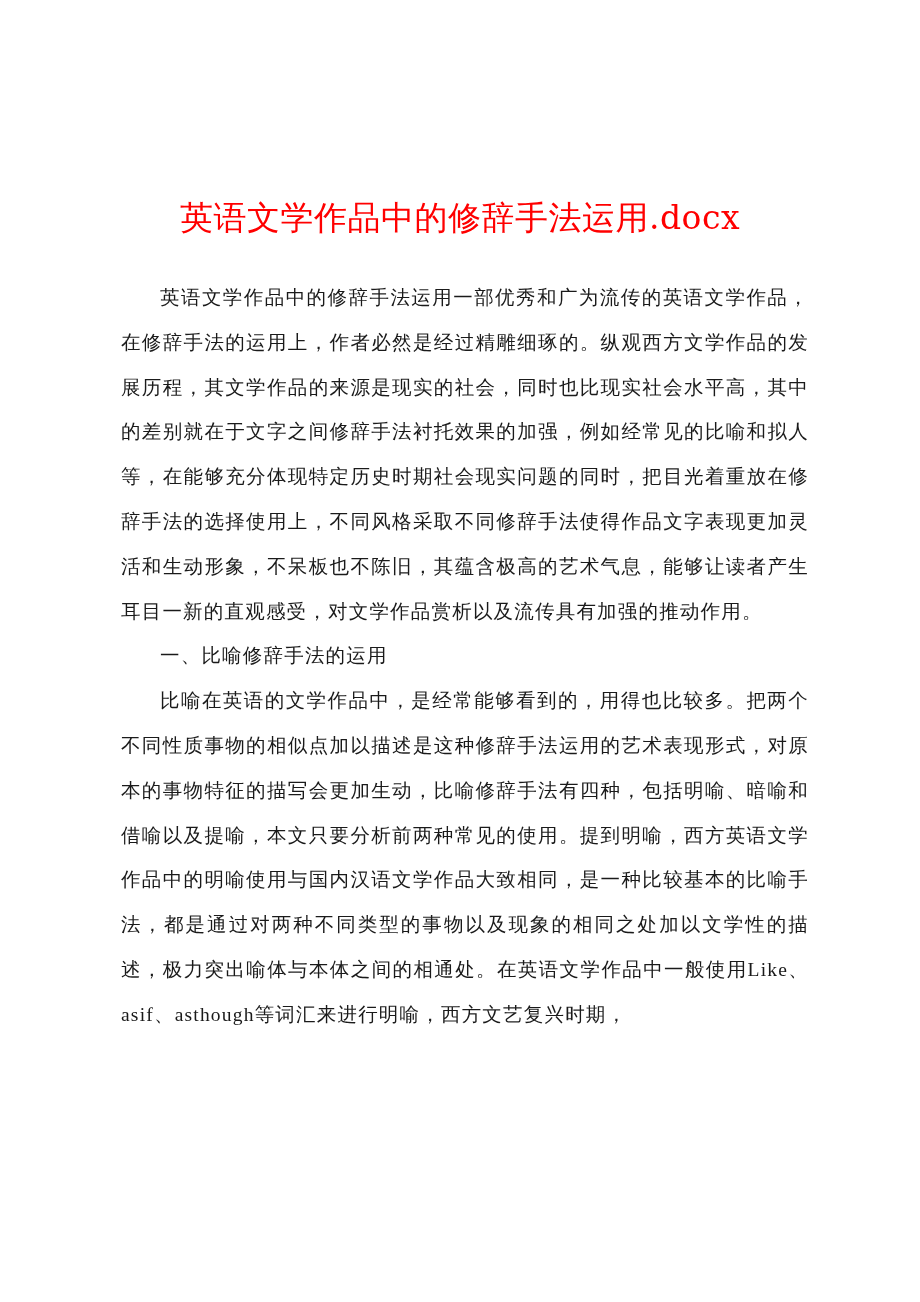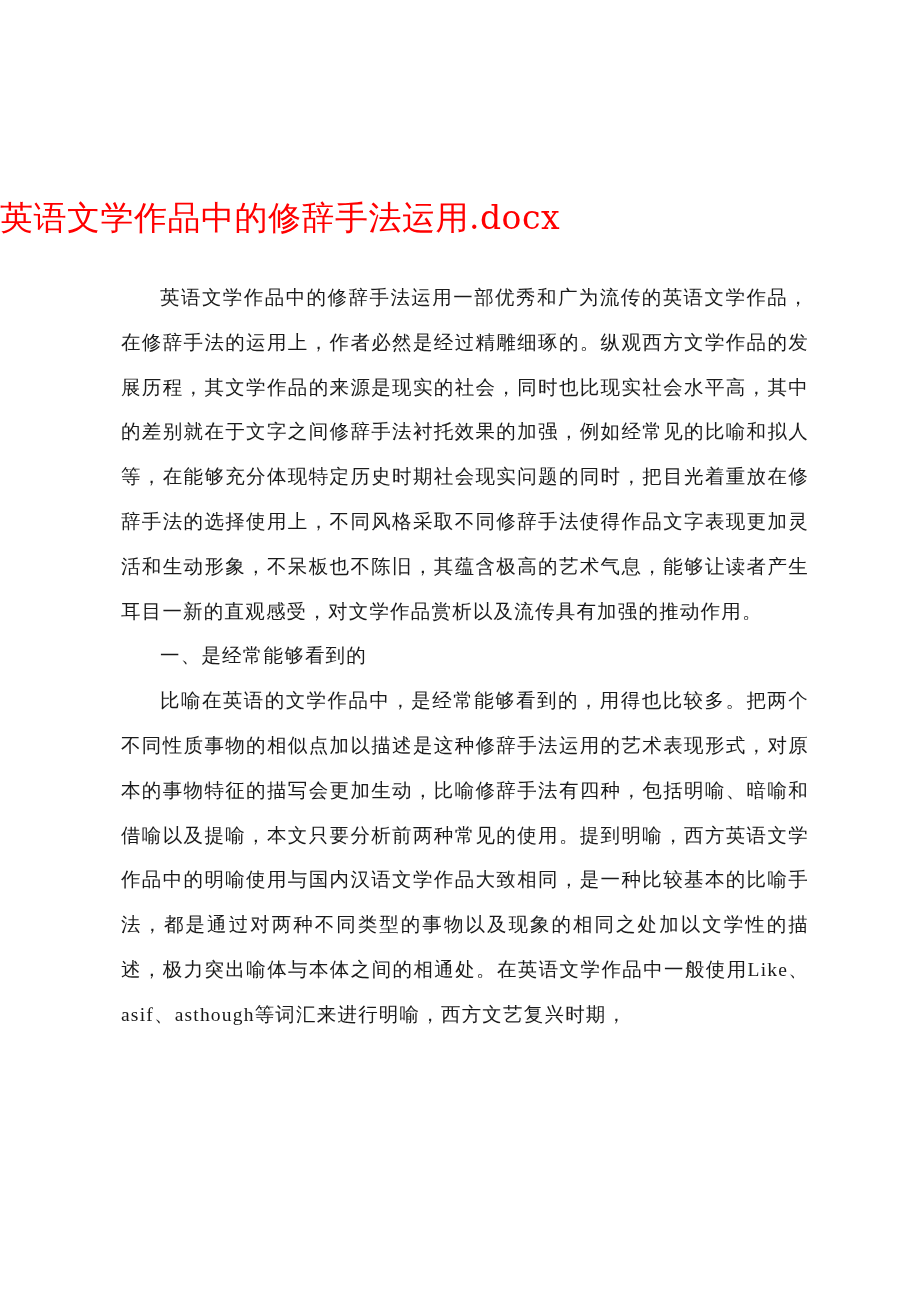--- a/index.html
+++ b/index.html
@@ -1,34 +1,34 @@
 <!DOCTYPE html>
 <html><head>
 <meta charset="utf-8">
 <style>
   html, body { margin: 0; padding: 0; background: #ffffff; }
   body { width: 920px; height: 1302px; position: relative; overflow: hidden; }
   .page { position: absolute; left: 0; top: 0; width: 920px; height: 1302px; background: #fff; }
   .title {
-    position: absolute; left: 0; top: 196px; width: 920px; text-align: left;
+    position: absolute; left: 0; top: 196px; width: 920px; text-align: center;
     font-family: "DejaVu Serif", "Liberation Serif", serif;
     font-size: 33px; line-height: 44px; color: #ff0000; letter-spacing: 0.5px;
   }
   .body {
     position: absolute; left: 121px; top: 276px; width: 688px;
     font-family: Liberation Serif, serif;
     font-size: 19.5px; line-height: 44.8px; color: #1a1a1a;
     text-align: justify; letter-spacing: 1.2px;
   }
   .body p { margin: 0; text-indent: 2em; }
   .body p.heading { text-indent: 2em; }
 </style>
 </head>
 <body>
 
 <div class="page">
   <div class="title" style="color: rgb(255, 0, 0);">英语文学作品中的修辞手法运用.docx</div>
   <div class="body">
     <p>英语文学作品中的修辞手法运用一部优秀和广为流传的英语文学作品，在修辞手法的运用上，作者必然是经过精雕细琢的。纵观西方文学作品的发展历程，其文学作品的来源是现实的社会，同时也比现实社会水平高，其中的差别就在于文字之间修辞手法衬托效果的加强，例如经常见的比喻和拟人等，在能够充分体现特定历史时期社会现实问题的同时，把目光着重放在修辞手法的选择使用上，不同风格采取不同修辞手法使得作品文字表现更加灵活和生动形象，不呆板也不陈旧，其蕴含极高的艺术气息，能够让读者产生耳目一新的直观感受，对文学作品赏析以及流传具有加强的推动作用。</p>
-    <p class="heading">一、是经常能够看到的</p>
+    <p class="heading">一、比喻修辞手法的运用</p>
     <p>比喻在英语的文学作品中，是经常能够看到的，用得也比较多。把两个不同性质事物的相似点加以描述是这种修辞手法运用的艺术表现形式，对原本的事物特征的描写会更加生动，比喻修辞手法有四种，包括明喻、暗喻和借喻以及提喻，本文只要分析前两种常见的使用。提到明喻，西方英语文学作品中的明喻使用与国内汉语文学作品大致相同，是一种比较基本的比喻手法，都是通过对两种不同类型的事物以及现象的相同之处加以文学性的描述，极力突出喻体与本体之间的相通处。在英语文学作品中一般使用Like、asif、asthough等词汇来进行明喻，西方文艺复兴时期，</p>
   </div>
 </div>
 
 </body></html>

